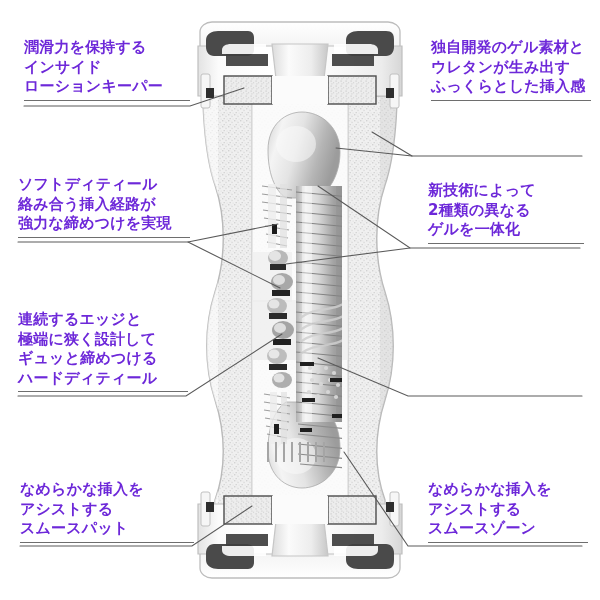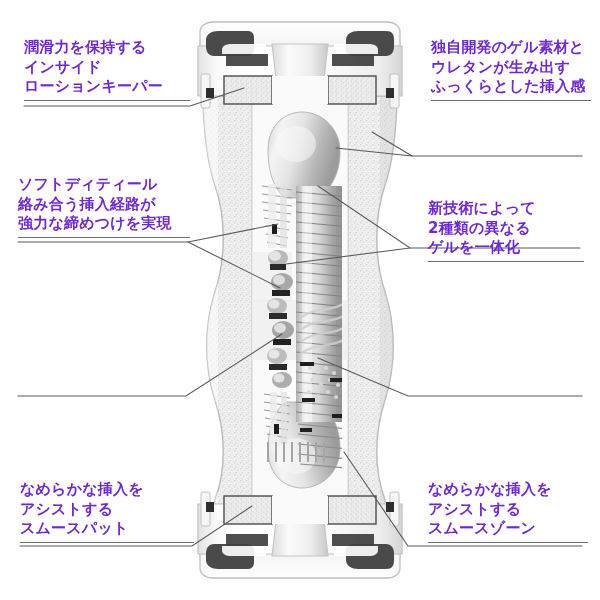--- a/index.html
+++ b/index.html
@@ -396,36 +396,43 @@
     <div class="rule"></div>
   </div>
 
   <div class="callout left" style="left:18px; top:175px; width:172px;">
     <div class="callout-text">ソフトディティール
 絡み合う挿入経路が
 強力な締めつけを実現</div>
     <div class="rule"></div>
   </div>
 
+  <div class="callout left" style="left:18px; top:310px; width:170px;">
+    <div class="callout-text">連続するエッジと
+極端に狭く設計して
+ギュッと締めつける
+ハードディティール</div>
+    <div class="rule"></div>
+  </div>
 
   <div class="callout left" style="left:20px; top:480px; width:174px;">
     <div class="callout-text">なめらかな挿入を
 アシストする
 スムースパット</div>
     <div class="rule"></div>
   </div>
 
   <div class="callout right" style="left:412px; top:38px; width:160px;margin-left:19px;">
     <div class="callout-text">独自開発のゲル素材と
 ウレタンが生み出す
 ふっくらとした挿入感</div>
     <div class="rule"></div>
   </div>
 
-  <div class="callout right" style="left:428px; top:181px; width:156px;margin-top:18px;">
+  <div class="callout right" style="left:428px; top:181px; width:156px;">
     <div class="callout-text">新技術によって
 2種類の異なる
 ゲルを一体化</div>
     <div class="rule"></div>
   </div>
 
 
   <div class="callout right" style="left:428px; top:480px; width:160px;">
     <div class="callout-text">なめらかな挿入を
 アシストする

